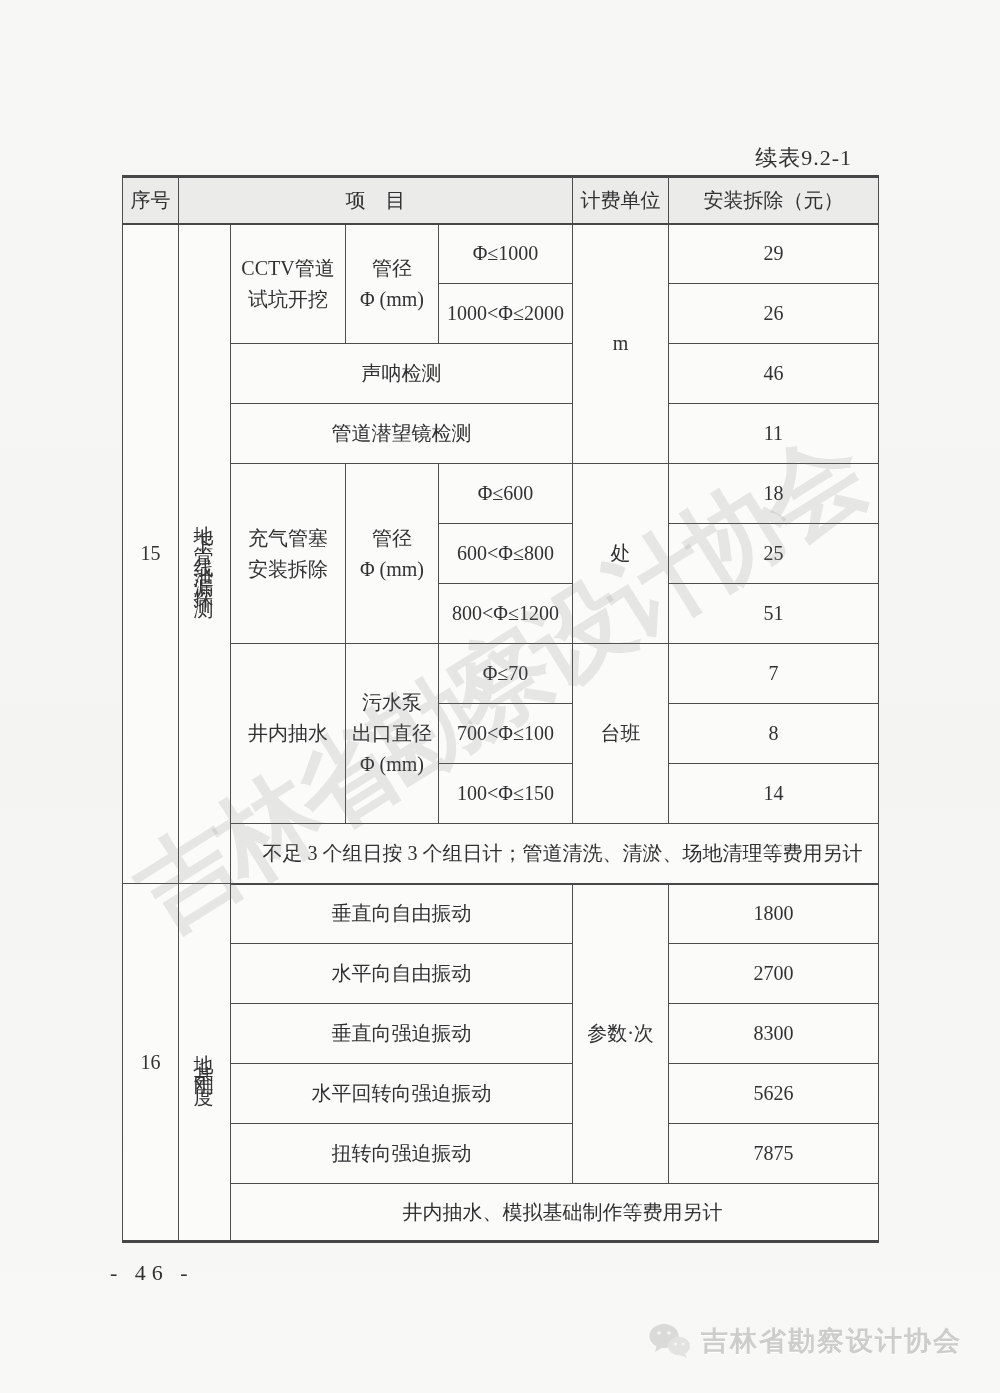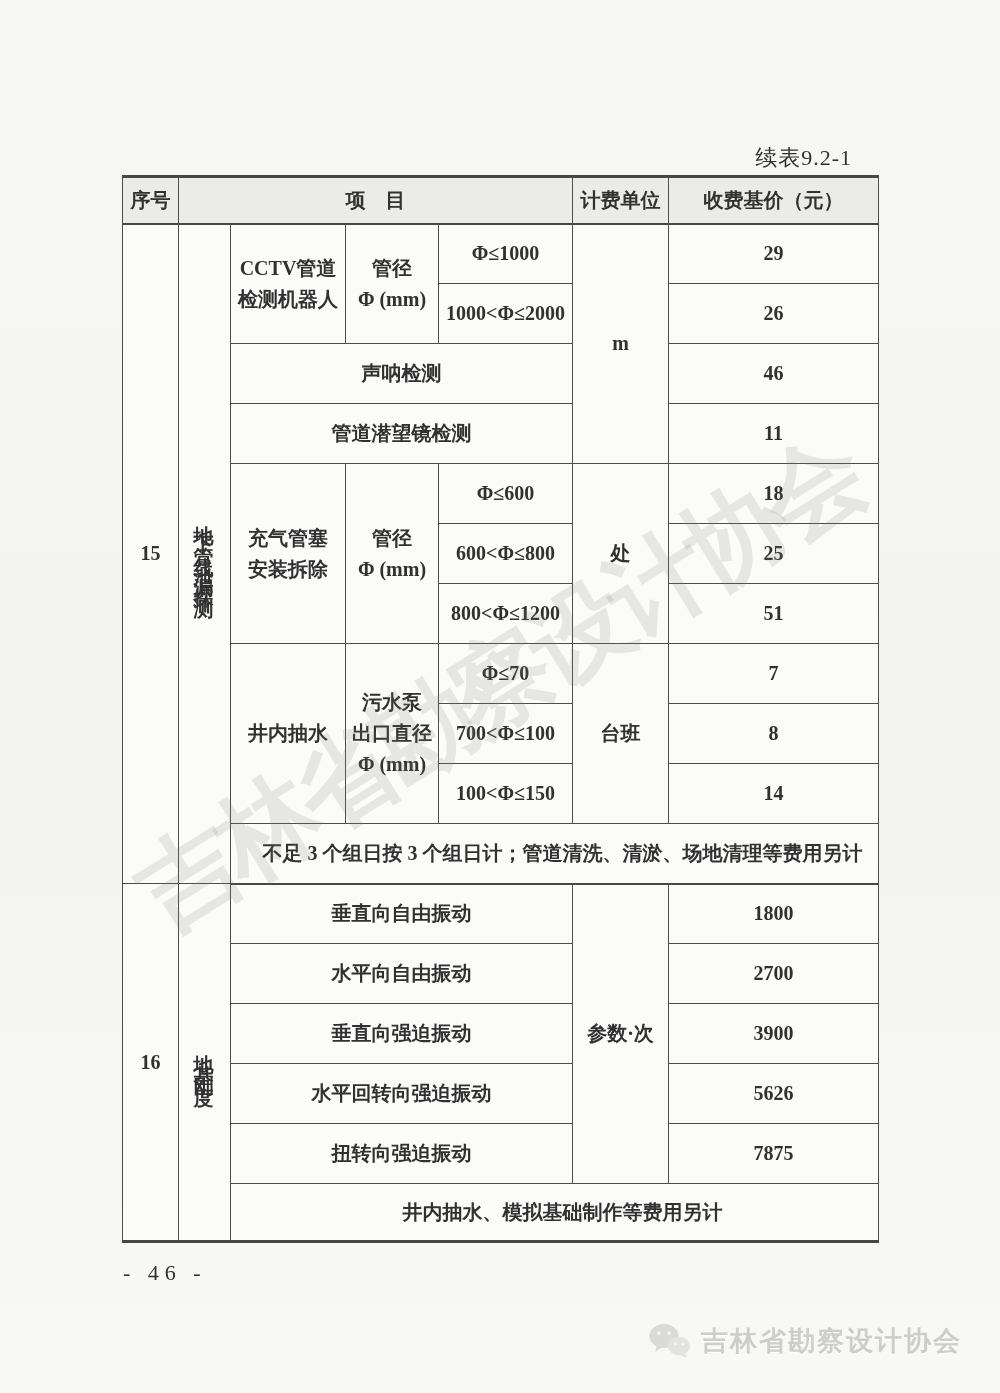--- a/index.html
+++ b/index.html
@@ -32,21 +32,21 @@
     width:756px; table-layout:fixed;
     border-collapse:collapse; z-index:1;
     border-top:3px solid #474747;
     border-bottom:3px solid #474747;
     border-left:1px solid #474747;
     border-right:1px solid #474747;
   }
   .fee th, .fee td{
     border:1px solid #4d4d4d;
     text-align:center; vertical-align:middle;
-    font-size:20px; font-weight:bold;
+    font-size:20px; font-weight:normal;
     background:#fbfbfa;
     overflow:hidden;
     margin-left:34px;
   }
   .fee thead tr{ height:47px; }
   .fee tbody tr{ height:60px; }
   .fee thead th{ background:#ebebe9; border-bottom:2px solid #474747; }
   .price{ font-size:21px; }
   .pre{ white-space:pre-line; line-height:1.55; }
   .note-cell{ text-align:left; padding-left:16px; }
@@ -66,21 +66,21 @@
     transform:rotate(-32deg);
     font-size:100px; font-weight:700;
     letter-spacing:-8px;
     color:rgba(122,122,122,0.16);
     z-index:3; pointer-events:none;
     font-family:"Liberation Serif","DejaVu Serif",serif;
     white-space:nowrap;
   }
 
   .page-number{
-    position:absolute; left:123px; top:1260px;
+    position:absolute; left:110px; top:1260px;
     font-size:22px; letter-spacing:6px; z-index:2;
   }
 
   .footer-brand{
     position:absolute; right:38px; top:1322px;
     display:flex; align-items:center; gap:9px;
     z-index:2;
   }
   .footer-brand .brand-text{
     font-size:27px; font-weight:700;
@@ -104,30 +104,30 @@
       <col style="width:93px">
         <col style="width:134px">
         <col style="width:96px">
         <col style="width:210px">
     </colgroup>
     <thead>
       <tr>
         <th>序号</th>
         <th colspan="4">项　目</th>
         <th>计费单位</th>
-        <th>收费基价（元）</th>
+        <th>安装拆除（元）</th>
       </tr>
     </thead>
     <tbody>
 
       <tr>
         <td rowspan="11">15</td>
         <td rowspan="11" class="vlabel"><span>地下管线泄漏探测</span></td>
         <td rowspan="2" class="pre">CCTV管道
-检测机器人</td>
+试坑开挖</td>
         <td rowspan="2" class="pre">管径
 Φ (mm)</td>
         <td>Φ≤1000</td>
         <td rowspan="4">m</td>
         <td class="price">29</td>
       </tr>
       <tr>
         <td>1000&lt;Φ≤2000</td>
         <td class="price">26</td>
       </tr>
@@ -183,21 +183,21 @@
         <td colspan="3">垂直向自由振动</td>
         <td rowspan="5">参数·次</td>
         <td class="price">1800</td>
       </tr>
       <tr>
         <td colspan="3">水平向自由振动</td>
         <td class="price">2700</td>
       </tr>
       <tr>
         <td colspan="3">垂直向强迫振动</td>
-        <td class="price">3900</td>
+        <td class="price">8300</td>
       </tr>
       <tr>
         <td colspan="3">水平回转向强迫振动</td>
         <td class="price">5626</td>
       </tr>
       <tr>
         <td colspan="3">扭转向强迫振动</td>
         <td class="price">7875</td>
       </tr>
       <tr style="height:58px">

